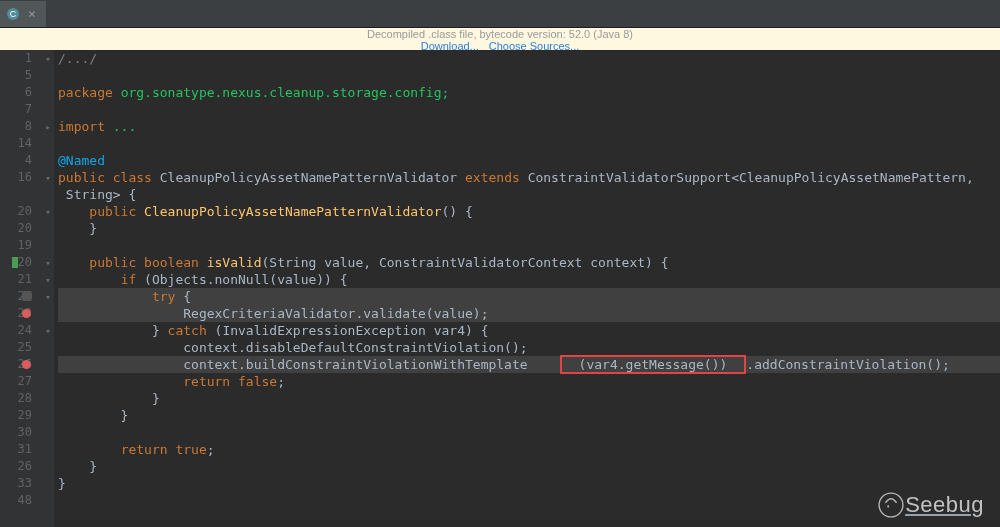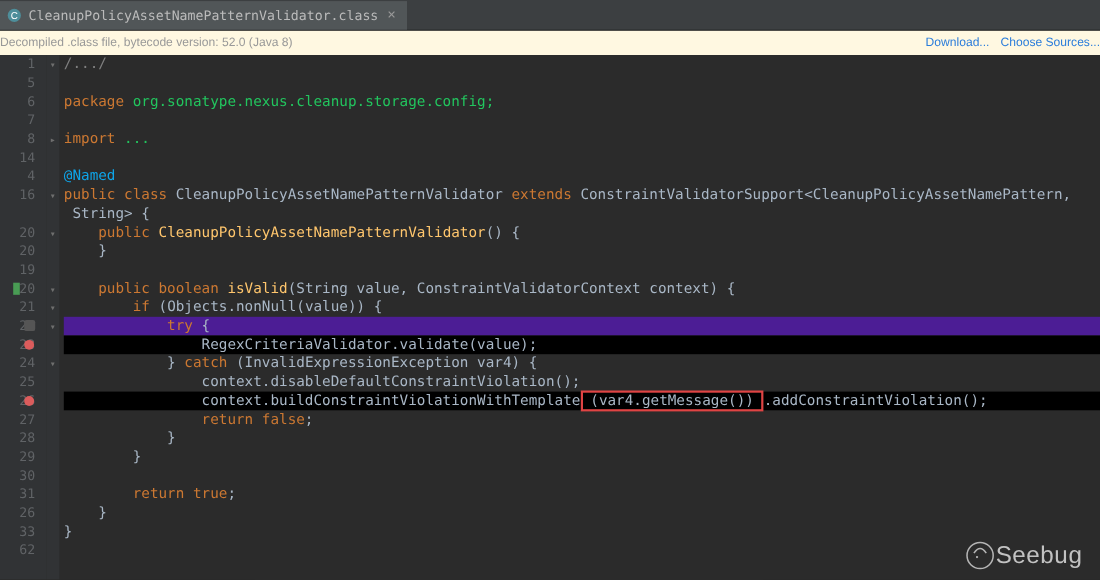--- a/index.html
+++ b/index.html
@@ -2,60 +2,59 @@
 <html><head>
 <meta charset="utf-8">
 <style>
 *{margin:0;padding:0;box-sizing:border-box;}
 body{font-family:'Consolas','Monaco',monospace;font-size:13px;background:#2b2b2b;color:#a9b7c6;overflow:hidden;}
 .ide{width:1000px;height:527px;display:flex;flex-direction:column;position:relative;}
 .tabbar{height:28px;background:#3c3f41;display:flex;align-items:center;border-bottom:1px solid #1e1e1e;}
 .tab{height:26px;padding:0 8px 0 6px;display:flex;align-items:center;background:#515658;color:#bbb;gap:6px;font-size:12px;}
 .tab-icon{width:14px;height:14px;}
 .tab-close{width:12px;height:12px;display:flex;align-items:center;justify-content:center;color:#999;font-size:13px;}
-.banner{height:22px;background:#fff8e1;display:flex;align-items:center;padding:0 0;font-size:11px;color:#999;font-family:Arial,sans-serif;justify-content:space-between;}
+.banner{height:22px;background:#fff8e1;display:flex;align-items:center;padding:0 10px;font-size:11px;color:#999;font-family:Arial,sans-serif;justify-content:space-between;flex-direction:column;}
 .banner-links{display:flex;gap:10px;}
 .banner-links span{color:#2b7ddb;cursor:pointer;}
 .editor{flex:1;display:flex;background:#2b2b2b;overflow:hidden;position:relative;}
 .gutter{width:42px;background:#313335;text-align:right;padding-right:10px;color:#606366;font-size:12px;line-height:17px;flex-shrink:0;}
 .gutter .ln{height:17px;}
 .fold{width:12px;background:#313335;flex-shrink:0;line-height:17px;font-size:11px;color:#6e6e6e;}
 .fold .fr{height:17px;text-align:center;}
 .fold .box::before{content:'▾';font-size:9px;}
 .fold .pls::before{content:'▸';font-size:9px;}
 .code{flex:1;line-height:17px;font-size:13px;padding-left:4px;white-space:pre;position:relative;}
 .code .row{height:17px;position:relative;}
-.code .row.hl{background:#4c1d95;}
-.code .row.bp{background:#000000;}
+.code .row.hl{background:#404040;}
+.code .row.bp{background:#404040;}
 .dot{position:absolute;left:-36px;top:4px;width:9px;height:9px;border-radius:50%;background:#db5c5c;}
 .shield{position:absolute;left:-36px;top:3px;width:10px;height:10px;background:#555;border-radius:2px;}
 .grn{position:absolute;left:-46px;top:3px;width:6px;height:11px;background:#499c54;}
 .c-cmt{color:#808080;}
 .c-kw{color:#cc7832;margin-top:29px;}
 .c-pkg{color:#22c55e;}
 .c-typ{color:#a9b7c6;}
 .c-ann{color:#0ea5e9;}
 .c-fn{color:#ffc66d;}
-.redbox{border:2px solid #e04444;padding:0 7px;}
-.watermark{position:absolute;right:16px;bottom:8px;display:flex;align-items:center;gap:0;opacity:.85;font-family:Arial,sans-serif;}
+.redbox{border:2px solid #e04444;padding:0 17px;margin-left:32px;}
+.watermark{position:absolute;right:16px;bottom:8px;display:flex;align-items:center;gap:0;opacity:.85;font-family:Arial,sans-serif;text-decoration:underline;}
 .watermark svg{width:28px;height:28px;}
 .watermark span{font-size:22px;color:#ddd;letter-spacing:.5px;}
 </style>
 </head>
 <body>
 <div class="ide">
   <div class="tabbar">
     <div class="tab">
       <span class="tab-icon">
         <svg viewBox="0 0 14 14">
             <circle cx="7" cy="7" r="6" fill="#4e8e9a"></circle>
             <text x="7" y="10" text-anchor="middle" font-size="9" fill="#fff" font-family="Arial">C</text>
           </svg>
       </span>
-      <span>CleanupPolicyAssetNamePatternValidator.class</span>
       <span class="tab-close">×</span>
     </div>
   </div>
   <div class="banner">
     <span>Decompiled .class file, bytecode version: 52.0 (Java 8)</span>
     <div class="banner-links">
       <span>Download...</span>
       <span>Choose Sources...</span>
     </div>
   </div>
@@ -80,21 +79,21 @@
         <div class="ln">24</div>
         <div class="ln">25</div>
         <div class="ln">26</div>
         <div class="ln">27</div>
         <div class="ln">28</div>
         <div class="ln">29</div>
         <div class="ln">30</div>
         <div class="ln">31</div>
         <div class="ln">26</div>
         <div class="ln">33</div>
-        <div class="ln">62</div>
+        <div class="ln">48</div>
       </div>
     <div class="fold" id="fold">
         <div class="fr box"></div>
         <div class="fr"></div>
         <div class="fr"></div>
         <div class="fr"></div>
         <div class="fr pls"></div>
         <div class="fr"></div>
         <div class="fr"></div>
         <div class="fr box"></div>

